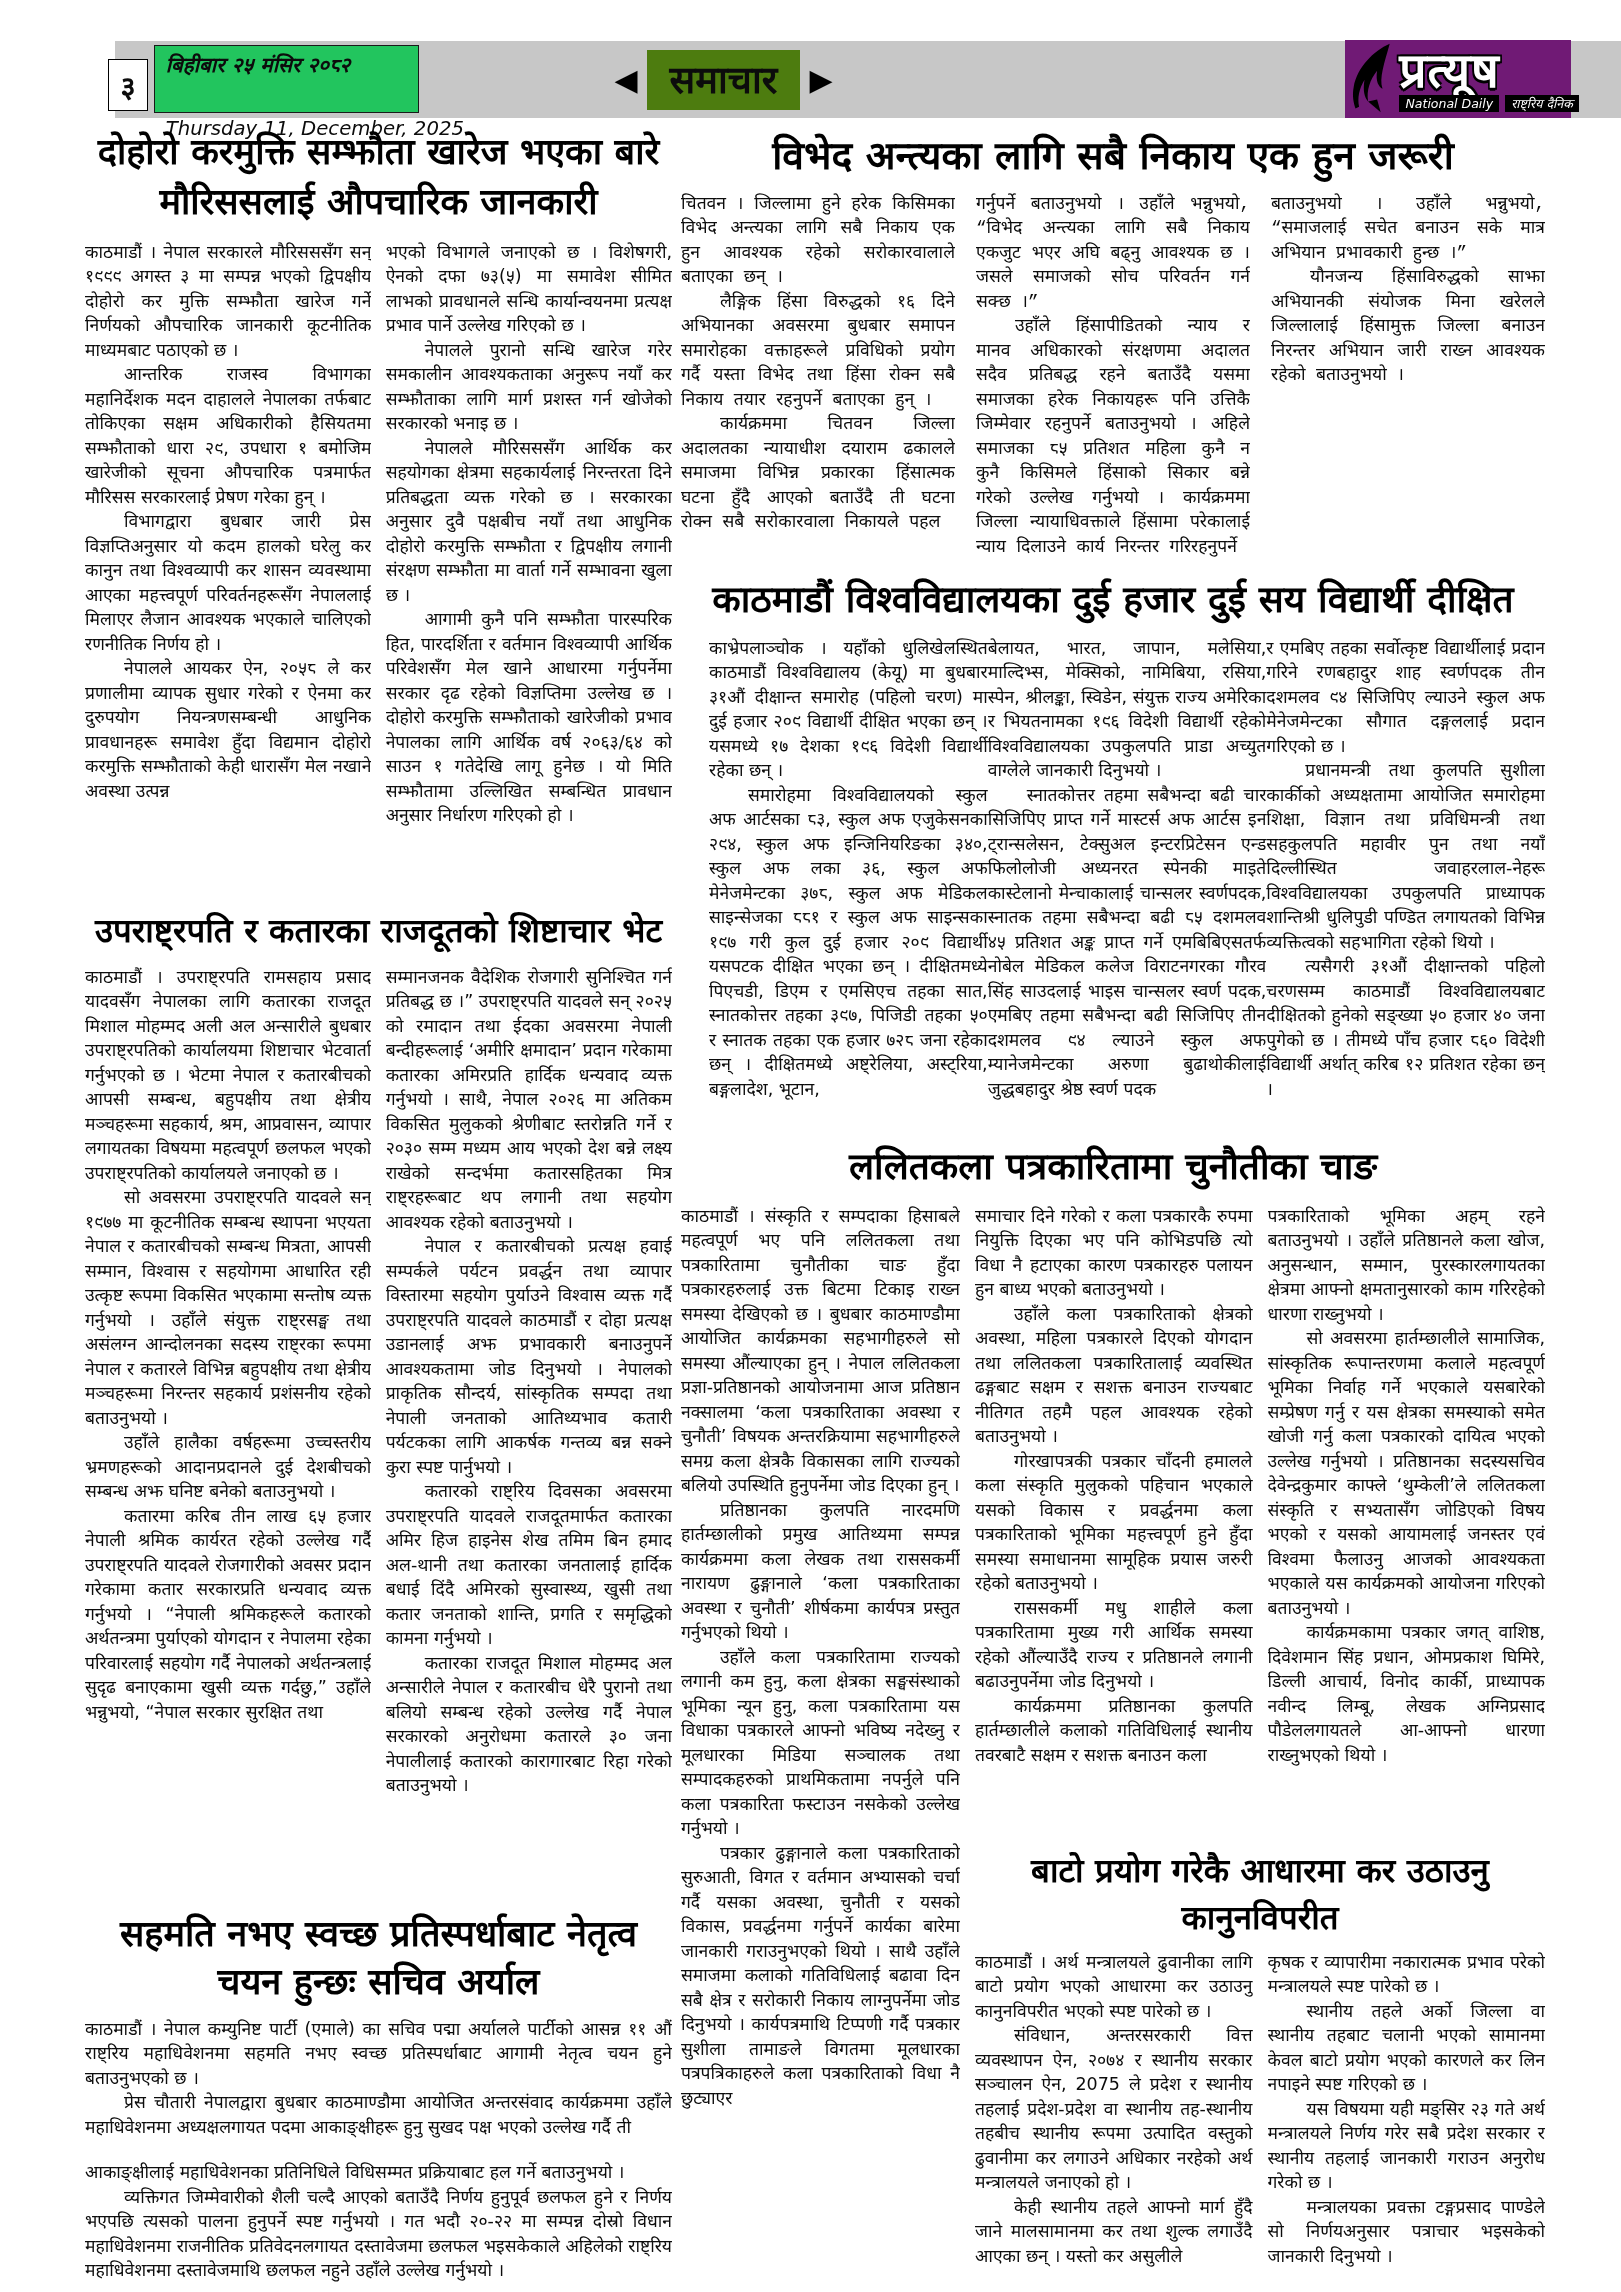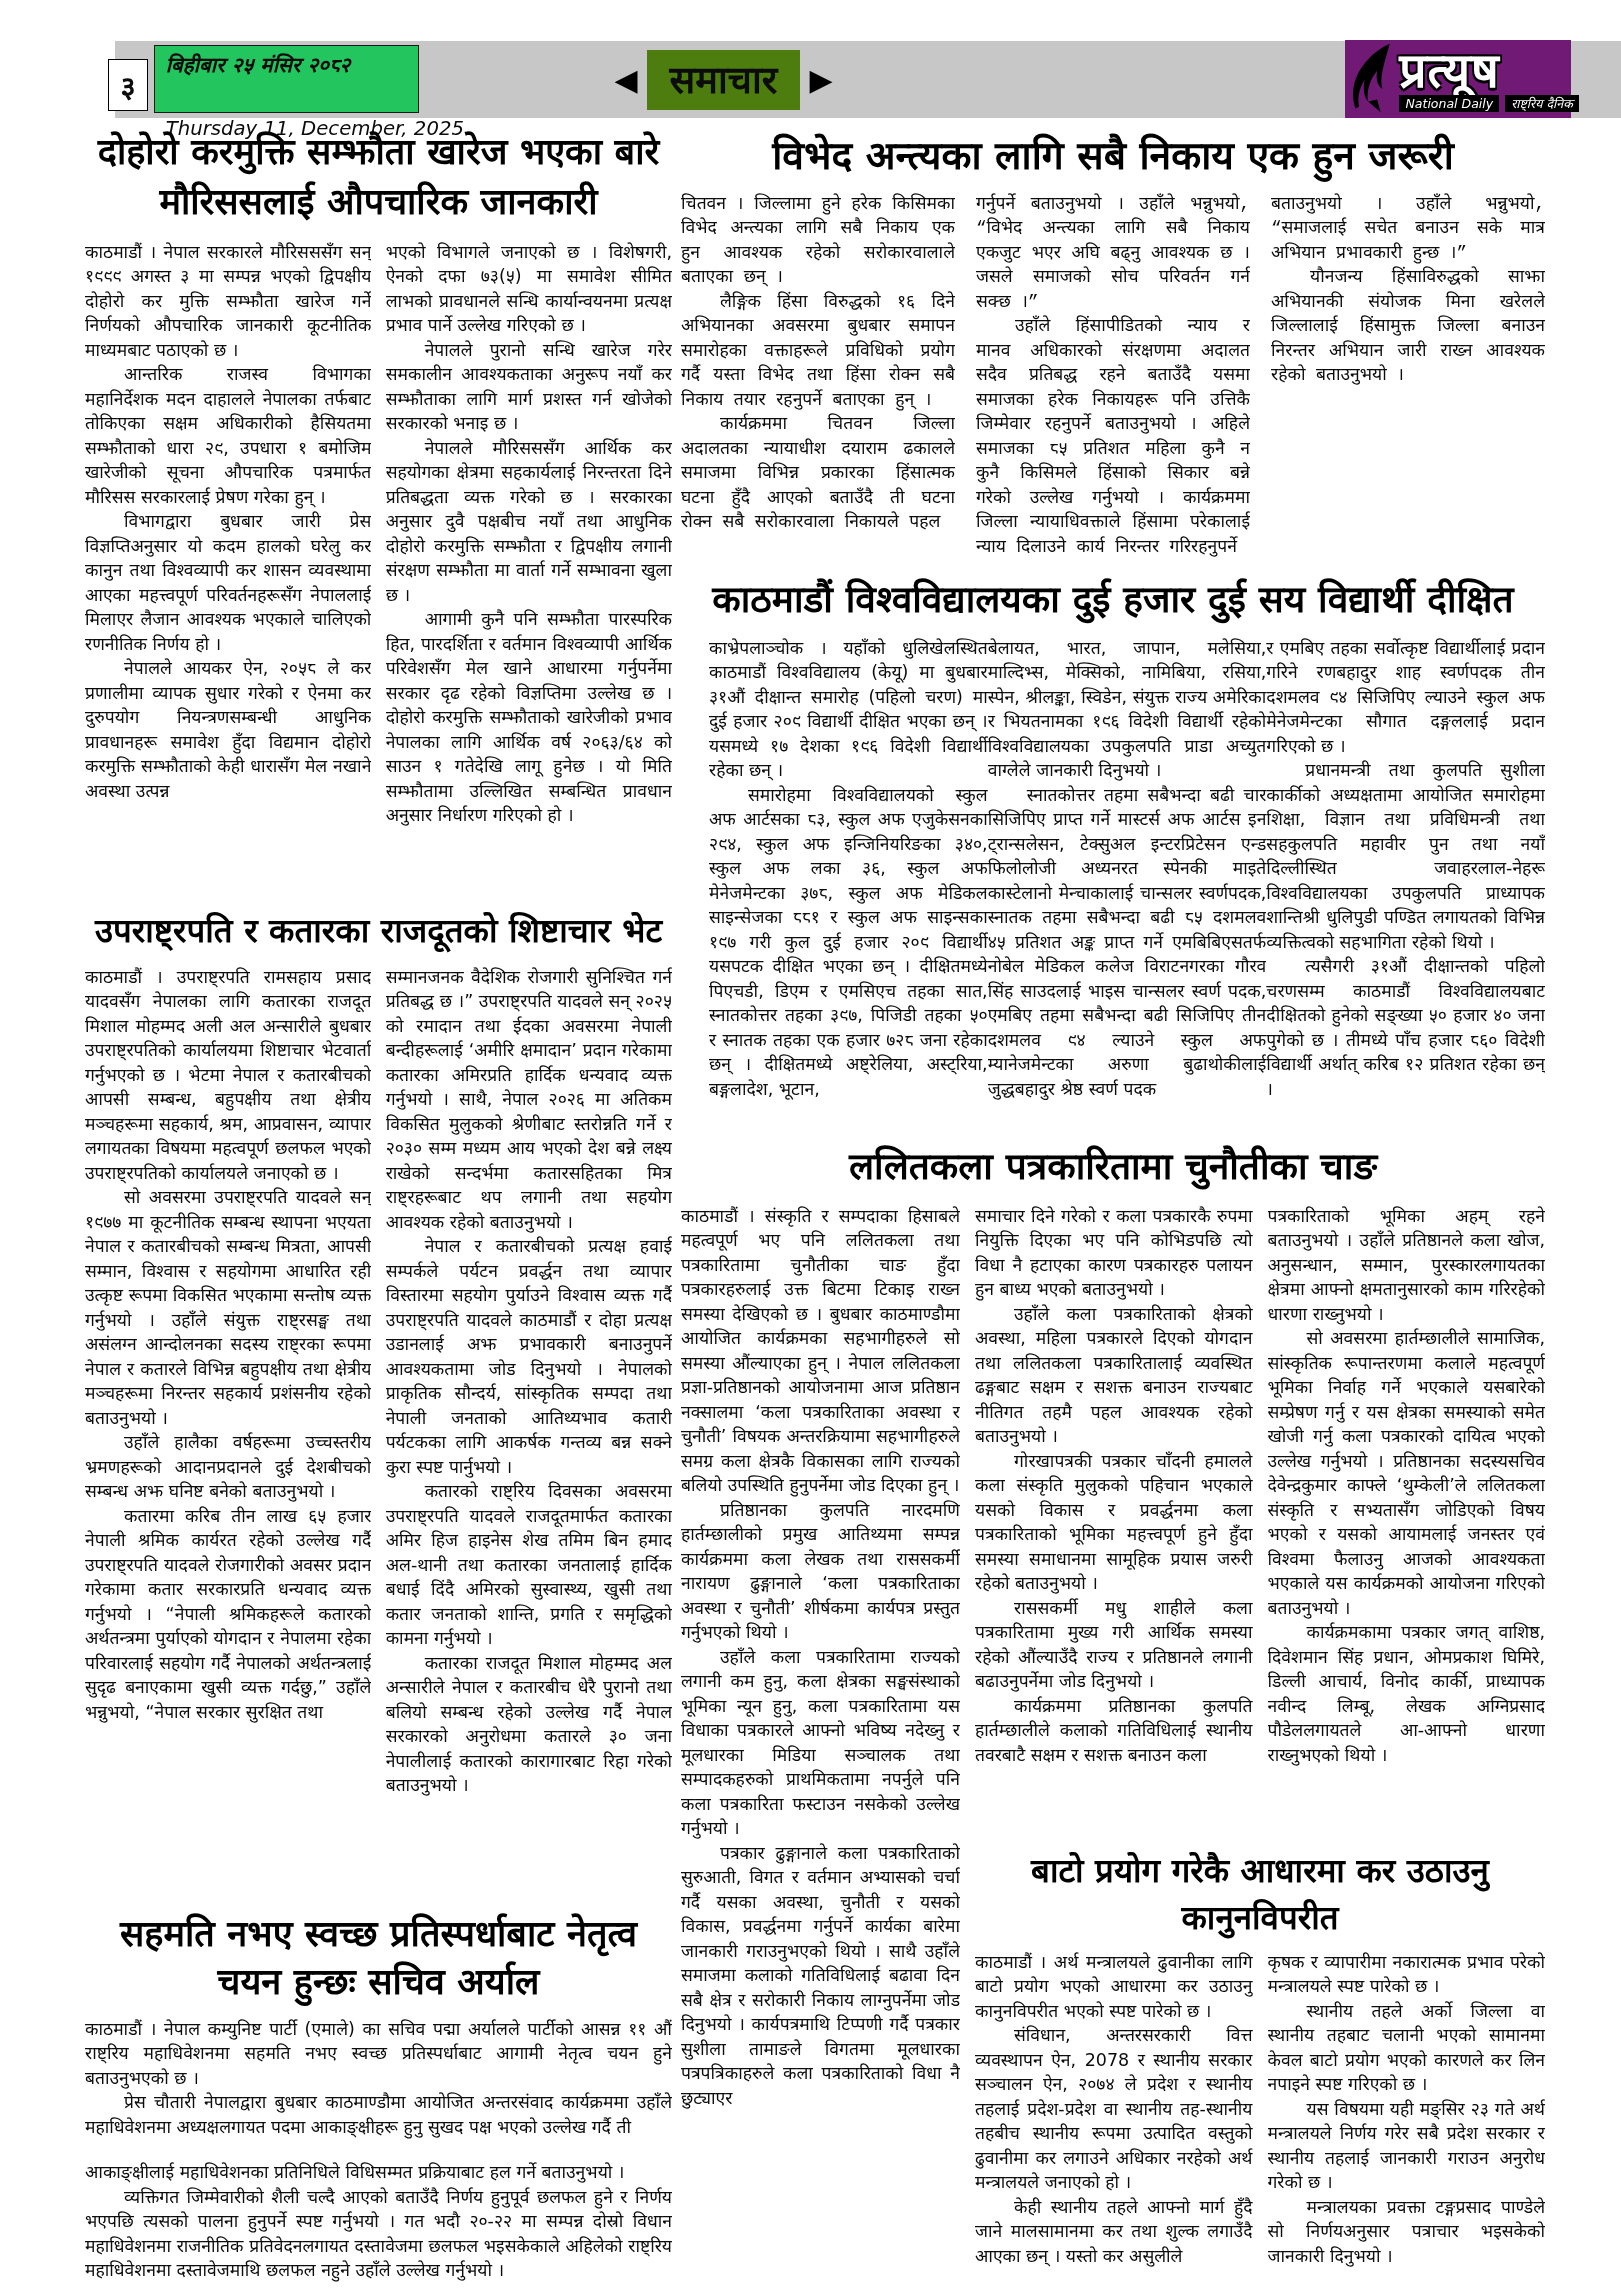--- a/index.html
+++ b/index.html
@@ -203,21 +203,21 @@
               <p>सो अवसरमा हार्तम्छालीले सामाजिक, सांस्कृतिक रूपान्तरणमा कलाले महत्वपूर्ण भूमिका निर्वाह गर्ने भएकाले यसबारेको सम्प्रेषण गर्नु र यस क्षेत्रका समस्याको समेत खोजी गर्नु कला पत्रकारको दायित्व भएको उल्लेख गर्नुभयो । प्रतिष्ठानका सदस्यसचिव देवेन्द्रकुमार काफ्ले ‘थुम्केली’ले ललितकला संस्कृति र सभ्यतासँग जोडिएको विषय भएको र यसको आयामलाई जनस्तर एवं विश्वमा फैलाउनु आजको आवश्यकता भएकाले यस कार्यक्रमको आयोजना गरिएको बताउनुभयो ।</p>
               <p>कार्यक्रमकामा पत्रकार जगत् वाशिष्ठ, दिवेशमान सिंह प्रधान, ओमप्रकाश घिमिरे, डिल्ली आचार्य, विनोद कार्की, प्राध्यापक नवीन्द लिम्बू, लेखक अग्निप्रसाद पौडेललगायतले आ-आफ्नो धारणा राख्नुभएको थियो ।</p>
             </div>
         </div>
 
         <div class="article-inline" id="a7">
           <div class="headline">बाटो प्रयोग गरेकै आधारमा कर उठाउनु कानुनविपरीत</div>
           <div class="body">
             <div class="col">
                 <p>काठमाडौं । अर्थ मन्त्रालयले ढुवानीका लागि बाटो प्रयोग भएको आधारमा कर उठाउनु कानुनविपरीत भएको स्पष्ट पारेको छ ।</p>
-                <p>संविधान, अन्तरसरकारी वित्त व्यवस्थापन ऐन, 2078 र स्थानीय सरकार सञ्चालन ऐन, २०७४ ले प्रदेश र स्थानीय तहलाई प्रदेश-प्रदेश वा स्थानीय तह-स्थानीय तहबीच स्थानीय रूपमा उत्पादित वस्तुको ढुवानीमा कर लगाउने अधिकार नरहेको अर्थ मन्त्रालयले जनाएको हो ।</p>
+                <p>संविधान, अन्तरसरकारी वित्त व्यवस्थापन ऐन, २०७४ र स्थानीय सरकार सञ्चालन ऐन, 2075 ले प्रदेश र स्थानीय तहलाई प्रदेश-प्रदेश वा स्थानीय तह-स्थानीय तहबीच स्थानीय रूपमा उत्पादित वस्तुको ढुवानीमा कर लगाउने अधिकार नरहेको अर्थ मन्त्रालयले जनाएको हो ।</p>
                 <p>केही स्थानीय तहले आफ्नो मार्ग हुँदै जाने मालसामानमा कर तथा शुल्क लगाउँदै आएका छन् । यस्तो कर असुलीले</p>
               </div>
             <div class="col">
                 <p>कृषक र व्यापारीमा नकारात्मक प्रभाव परेको मन्त्रालयले स्पष्ट पारेको छ ।</p>
                 <p>स्थानीय तहले अर्को जिल्ला वा स्थानीय तहबाट चलानी भएको सामानमा केवल बाटो प्रयोग भएको कारणले कर लिन नपाइने स्पष्ट गरिएको छ ।</p>
                 <p>यस विषयमा यही मङ्सिर २३ गते अर्थ मन्त्रालयले निर्णय गरेर सबै प्रदेश सरकार र स्थानीय तहलाई जानकारी गराउन अनुरोध गरेको छ ।</p>
                 <p>मन्त्रालयका प्रवक्ता टङ्गप्रसाद पाण्डेले सो निर्णयअनुसार पत्राचार भइसकेको जानकारी दिनुभयो ।</p>
               </div>
           </div>
         </div>

